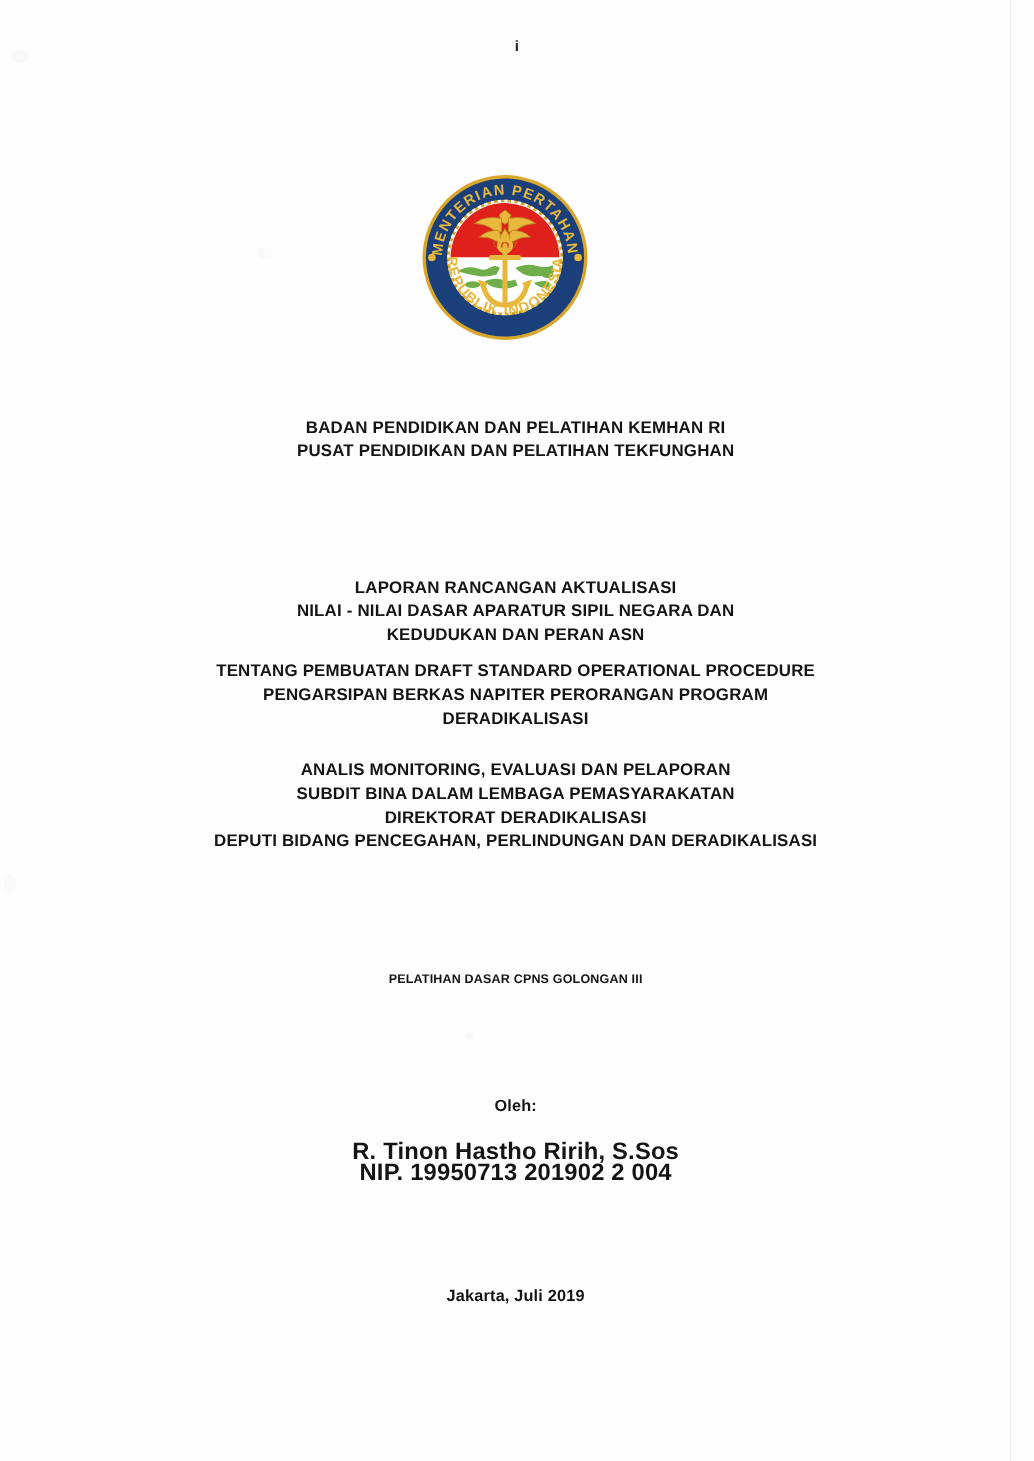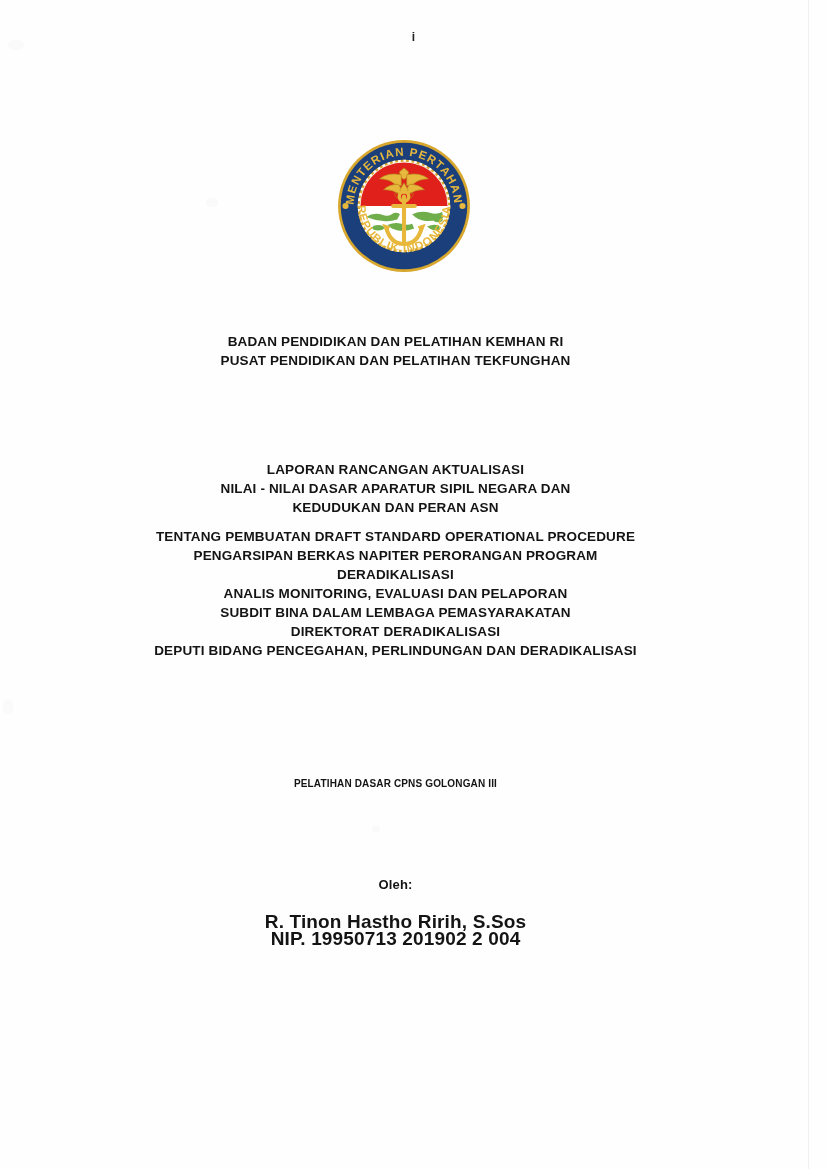--- a/index.html
+++ b/index.html
@@ -62,28 +62,29 @@
 
   
   .block {
     position: absolute;
     left: 0;
     width: 791px;
     text-align: center;
     font-weight: 700;
     color: #141414;
     letter-spacing: 0.15px;
+    padding-left: 17px;
   }
   .block .ln { display: block; }
 
   .institution { top: 332px; font-size: 13.5px; line-height: 19px; }
   .report-title { top: 460px; font-size: 13.5px; line-height: 19px; }
   .subject      { top: 527px; font-size: 13.5px; line-height: 19px; }
   .subject .it  { }
-  .org-unit     { top: 584px; font-size: 13.5px; line-height: 19px; }
+  .org-unit     { top: 606px; font-size: 13.5px; line-height: 19px; }
   .program      { top: 774px; font-size: 10px; line-height: 19px; }
   .by-label     { top: 875px; font-size: 13px;   line-height: 19px; font-weight: 700; }
   .author       { top: 913px; font-size: 19px;   line-height: 17px; }
   .place-date   { top: 1027px; font-size: 13px;  line-height: 19px; }
 </style>
 </head>
 <body>
 
 <div class="page">
 
@@ -191,14 +192,17 @@
 
   <div class="block by-label">
     <span class="ln">Oleh:</span>
   </div>
 
   <div class="block author">
     <span class="ln">R. Tinon Hastho Ririh, S.Sos</span>
     <span class="ln">NIP. 19950713 201902 2 004</span>
   </div>
 
+  <div class="block place-date">
+    <span class="ln">Jakarta, Juli 2019</span>
+  </div>
 
 </div>
 
 </body></html>

